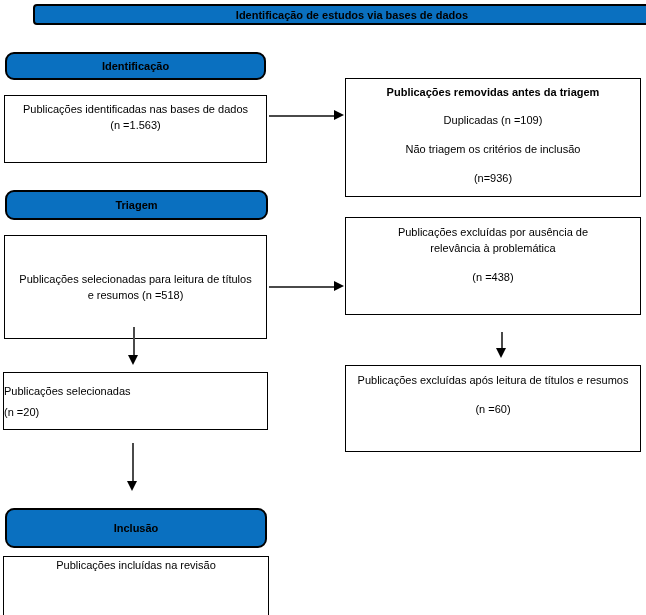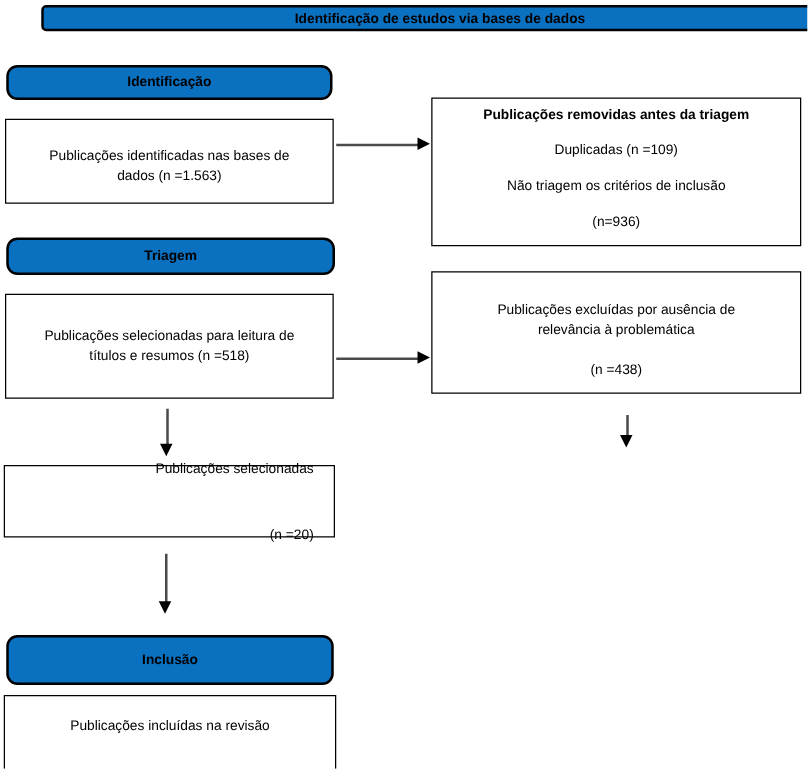--- a/index.html
+++ b/index.html
@@ -30,26 +30,26 @@
   .stage2  { left: 5px;  top: 190px; width: 263px; height: 30px; border-radius: 9px; }
   .stage3  { left: 5px;  top: 508px; width: 262px; height: 40px; border-radius: 9px; }
   
   .wbox {
     position: absolute;
     background: #ffffff;
     border: 1.5px solid #000;
     text-align: center;
     line-height: 16px;
   }
-  .wbox p { margin: 16px; }
+  .wbox p { margin: 0; }
   .b1 { left: 4px;  top: 95px;  width: 263px; height: 68px; padding: 5px 12px 0; }
-  .b2 { left: 4px;  top: 235px; width: 263px; height: 84px; padding: 0 10px;
+  .b2 { left: 4px;  top: 235px; width: 263px; height: 104px; padding: 0 10px;
         display: flex; align-items: center; justify-content: center; }
   .b3 { left: 3px;  top: 372px; width: 265px; height: 58px;
-        display: flex; flex-direction: column; align-items: flex-end; justify-content: center; gap: 5px; }
+        display: flex; flex-direction: column; align-items: flex-start; justify-content: center; gap: 5px; }
   .b4 { left: 3px;  top: 556px; width: 266px; height: 72px;
         display: flex; flex-direction: column; align-items: center; justify-content: space-between; gap: 11px; }
   .r1 { left: 345px; top: 78px;  width: 296px; height: 119px; padding: 5px 21px 0; }
   .r1 .heading { font-weight: bold; margin: 0 0 12px; }
   .r1 p { margin: 0 0 13px; }
   .r2 { left: 345px; top: 217px; width: 296px; height: 98px; padding: 6px 30px 0; }
   .r2 .count, .r3 .count { margin-top: 13px; }
   .r3 { left: 345px; top: 365px; width: 296px; height: 87px; padding: 6px 8px 0; }
   
   .arrow-line { position: absolute; background: #4a4a4a; }
@@ -100,20 +100,24 @@
   <div class="wbox r2">
     <p>Publicações excluídas por ausência de relevância à problemática</p>
     <p class="count">(n =438)</p>
   </div>
 
   <div class="wbox b3">
     <p>Publicações selecionadas</p>
     <p>(n =20)</p>
   </div>
 
+  <div class="wbox r3">
+    <p>Publicações excluídas após leitura de títulos e resumos</p>
+    <p class="count">(n =60)</p>
+  </div>
 
   <div class="blue stage3">
     <span>Inclusão</span>
   </div>
 
   <div class="wbox b4">
     <p>Publicações incluídas na revisão</p>
     <p>(n =09)</p>
   </div>
 

